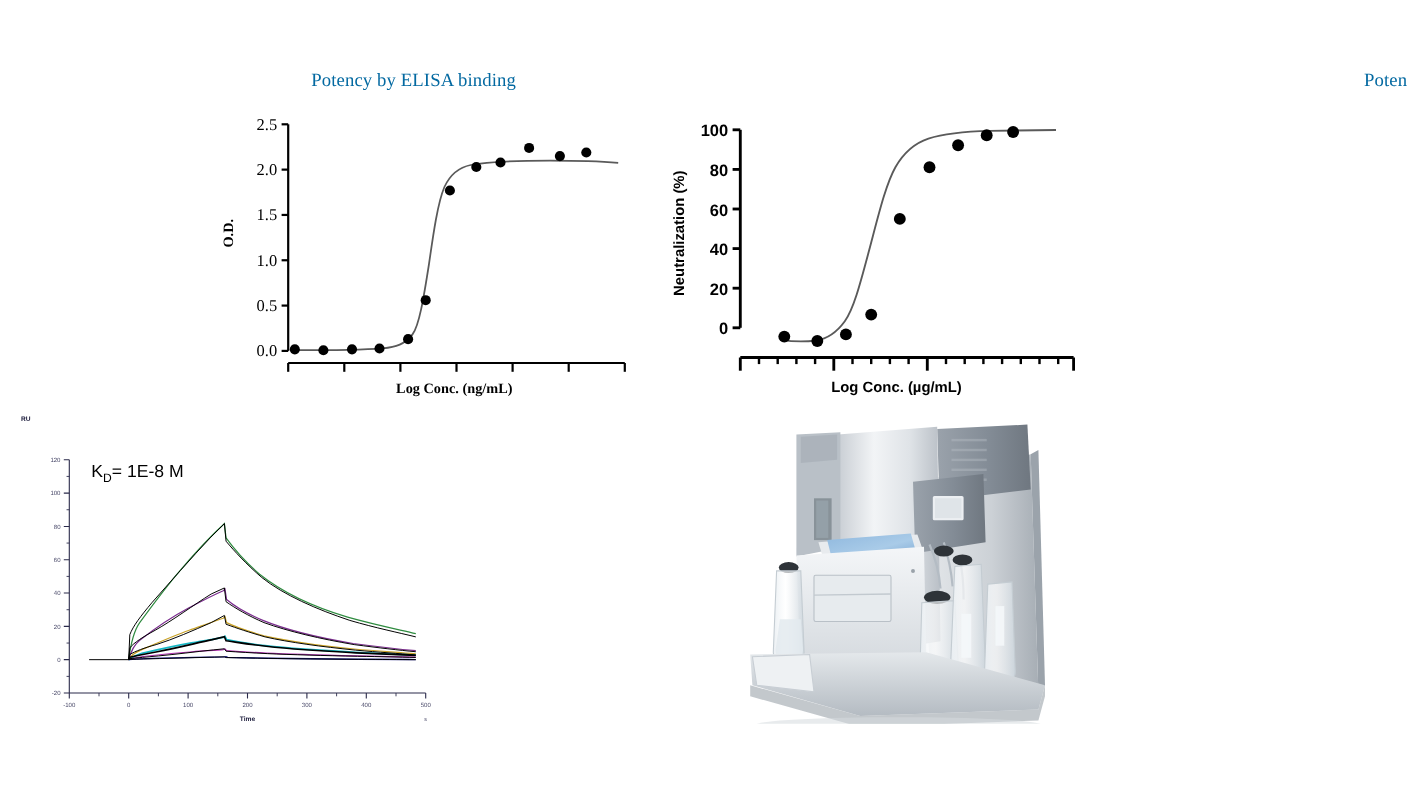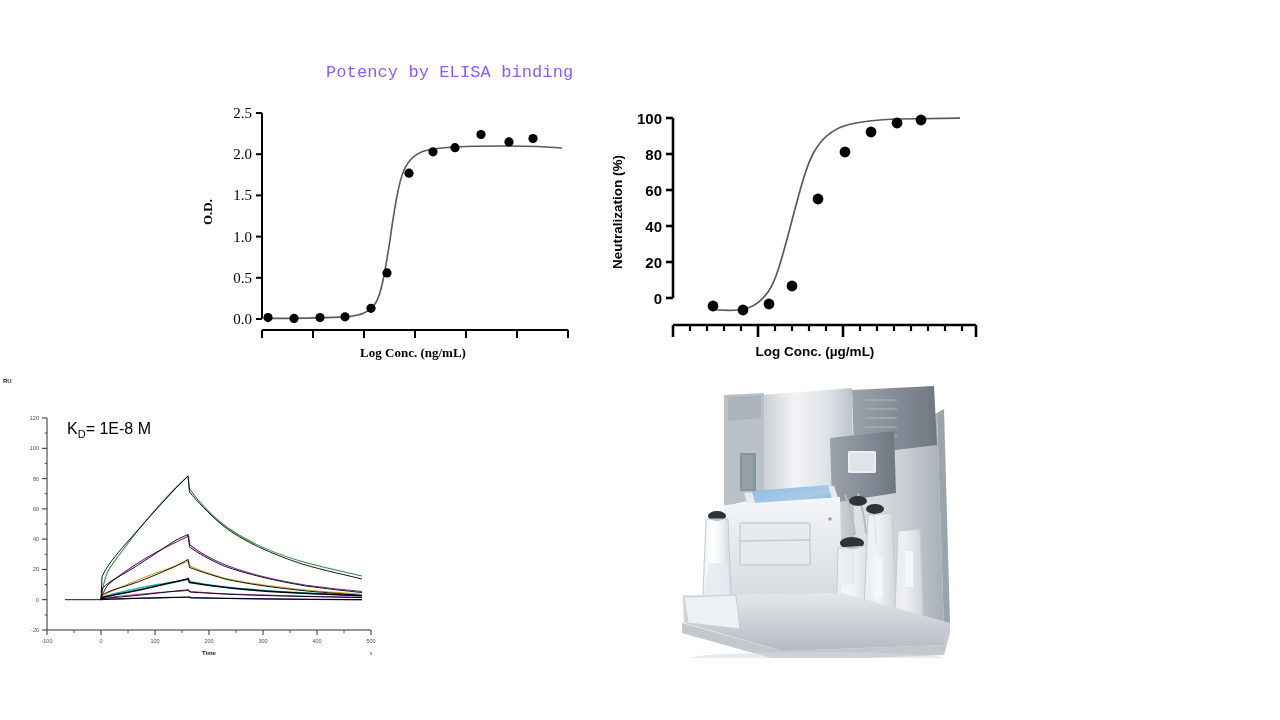--- a/index.html
+++ b/index.html
@@ -13,38 +13,37 @@
     position: relative;
     overflow: hidden;
     font-family: "Liberation Sans", sans-serif;
     color: #000;
   }
   .panel { position: absolute; }
 
   
   .chart-title {
     position: absolute;
-    font-family: Liberation Mono, monospace;
+    font-family: Liberation Serif, serif;
     font-size: 17px;
-    color: #8b5cf6;
+    color: #0369a1;
     white-space: nowrap;
     letter-spacing: 0.1px;
-    margin-left: 43px;
   }
 
   
   #panel-elisa { left: 0; top: 0; width: 610px; height: 370px; }
   #title-elisa { left: 283px; top: 63px; }
 
   
   #panel-neut { left: 600px; top: 0; width: 680px; height: 370px; }
   #title-neut { left: 640px; top: 63px; }
 
   
-  #panel-spr { left: 0; top: 370px; width: 620px; height: 350px; }
+  #panel-spr { left: 16px; top: 370px; width: 620px; height: 350px; }
 
   
   #panel-instrument { left: 640px; top: 370px; width: 640px; height: 350px; }
 
   svg { display: block; }
   .axis-line { stroke: #000; fill: none; }
   .fitcurve { fill: none; stroke: #5a5a5a; }
   .pt { fill: #000; }
   .tick-label-serif {
     font-family: "Liberation Serif", serif;

